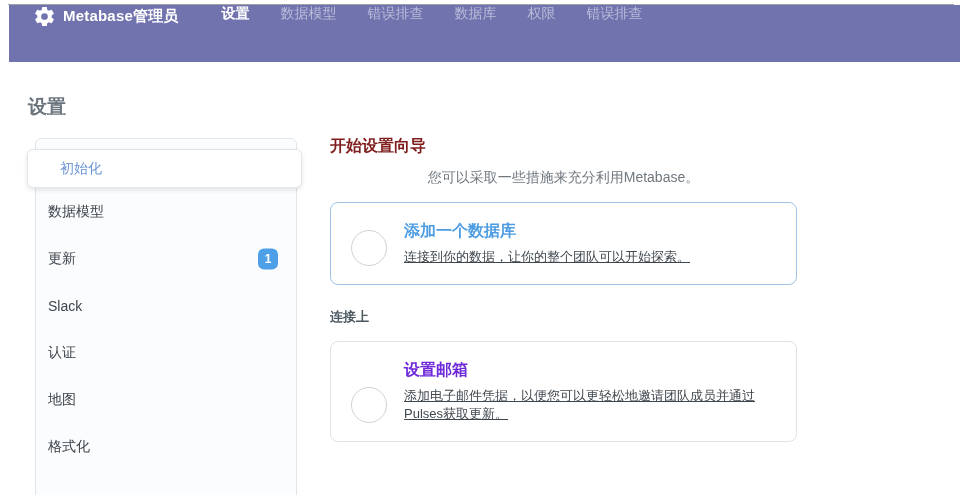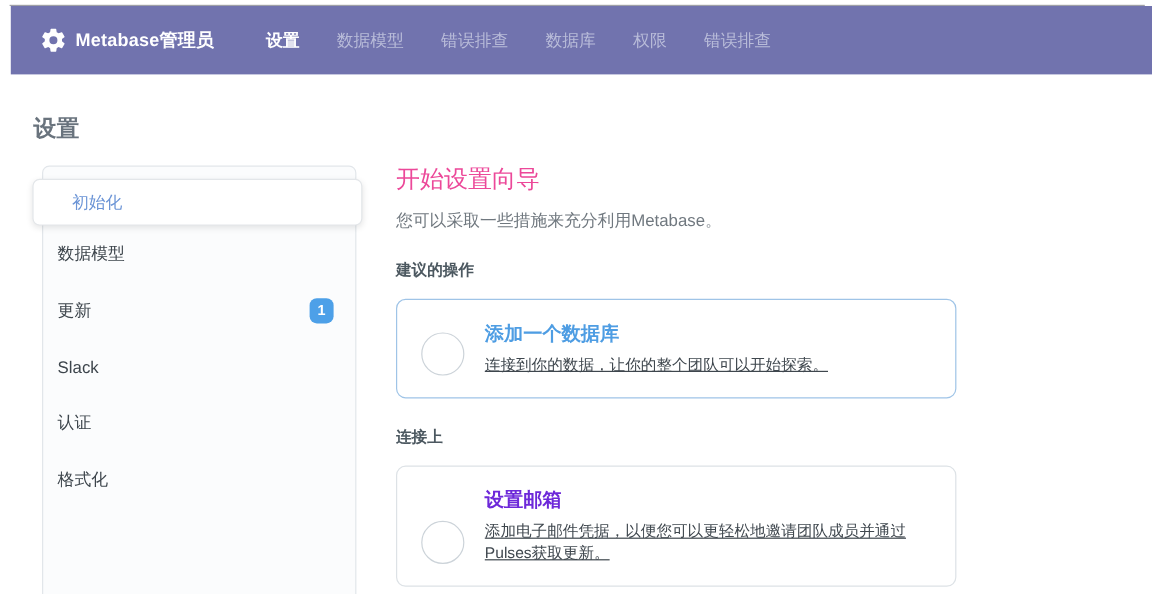--- a/index.html
+++ b/index.html
@@ -5,21 +5,21 @@
   * { box-sizing: border-box; margin: 0; padding: 0; }
   html, body { width: 960px; height: 495px; overflow: hidden; background: #ffffff; }
   body { font-family: "Liberation Sans", "DejaVu Sans", sans-serif; position: relative; }
 
   
   .top-line { position: absolute; top: 4px; left: 8px; right: 6px; height: 1px; background: #9fa0a6; }
 
   
   .admin-bar {
     position: absolute; top: 5px; left: 9px; right: 0; height: 57px;
-    background: #7173ae; display: flex; align-items: center;
+    background: #7173ae; display: flex; align-items: flex-start;
     color: #ffffff;
   }
   .brand { display: flex; align-items: center; margin-left: 24px; cursor: pointer; }
   .brand .gear { width: 23px; height: 23px; display: block; }
   .brand-label { font-size: 15px; font-weight: bold; margin-left: 7px; letter-spacing: 0.2px; }
   .admin-nav { display: flex; align-items: center; margin-left: 43px; }
   .nav-item {
     font-size: 14px; color: #b9bcd9; text-decoration: none; margin-right: 31px;
     cursor: pointer; white-space: nowrap;
   }
@@ -50,22 +50,22 @@
     position: absolute; right: 18px; top: 50%; transform: translateY(-50%);
     min-width: 20px; height: 21px; padding: 0 5px;
     background: #4da0e8; border-radius: 6px; color: #ffffff;
     font-size: 12px; font-weight: bold; display: flex; align-items: center; justify-content: center;
   }
 
   
   .main {
     position: absolute; top: 136px; left: 330px; width: 467px;
   }
-  .main-heading { font-size: 20px; font-weight: normal; color: #ec4899; }
-  .main-sub { font-size: 14px; color: #70787f; margin-top: 12px; }
+  .main-heading { font-size: 16px; font-weight: bold; color: #7f1d1d; }
+  .main-sub { font-size: 14px; color: #70787f; margin-top: 12px; text-align: center; }
   .section-label { font-size: 13px; font-weight: bold; color: #4c5860; margin-top: 23px; }
   .task-card {
     margin-top: 15px; border: 1px solid #dde2e6; border-radius: 8px;
     background: #ffffff; padding: 18px 20px; display: flex; align-items: flex-end;
     cursor: pointer;
   }
   .task-card.highlight { border-color: #9fc4e7; }
   .task-circle {
     flex: 0 0 36px; width: 36px; height: 36px; border-radius: 50%;
     border: 1px solid #ccd3d9; background: #ffffff;
@@ -110,29 +110,31 @@
     <span>更新</span>
     <span class="side-badge">1</span>
   </div>
   <div class="side-item">
     <span>Slack</span>
   </div>
   <div class="side-item">
     <span>认证</span>
   </div>
   <div class="side-item">
+    <span>地图</span>
+  </div>
+  <div class="side-item">
     <span>格式化</span>
   </div>
 </aside>
 
 <main class="main">
   <h2 class="main-heading">开始设置向导</h2>
   <p class="main-sub">您可以采取一些措施来充分利用Metabase。</p>
 
-  <div class="section-label">建议的操作</div>
   <div class="task-card highlight">
     <div class="task-circle"></div>
     <div class="task-body">
       <div class="task-title">添加一个数据库</div>
       <div class="task-desc">连接到你的数据，让你的整个团队可以开始探索。</div>
     </div>
   </div>
 
   <div class="section-label">连接上</div>
   <div class="task-card">

